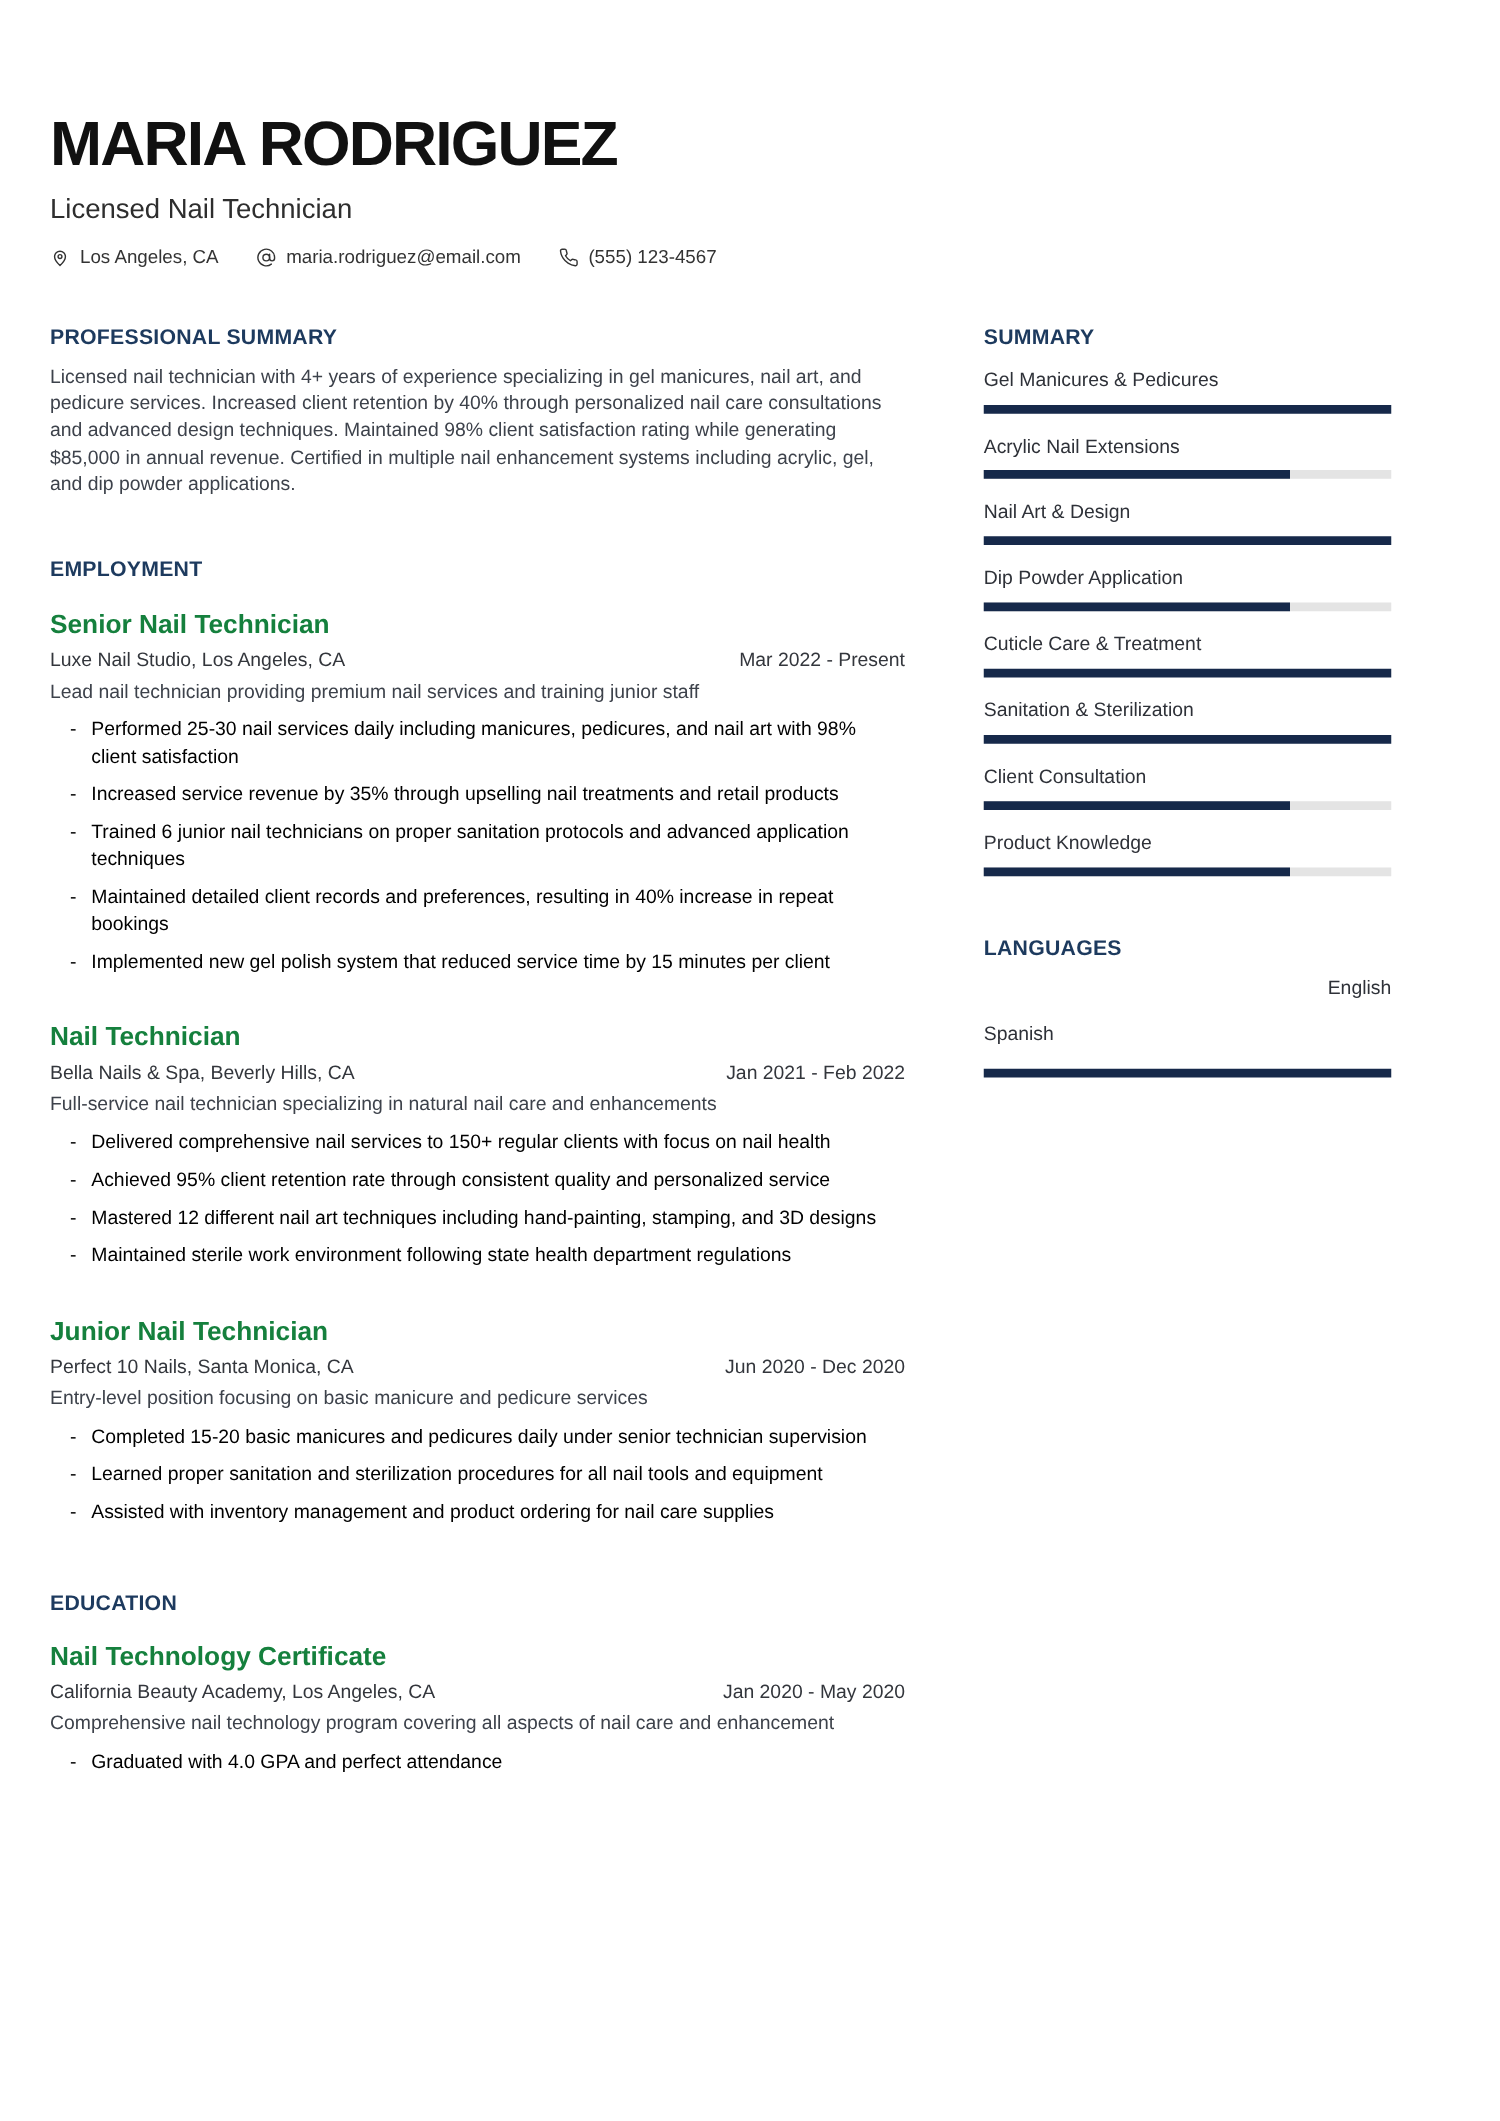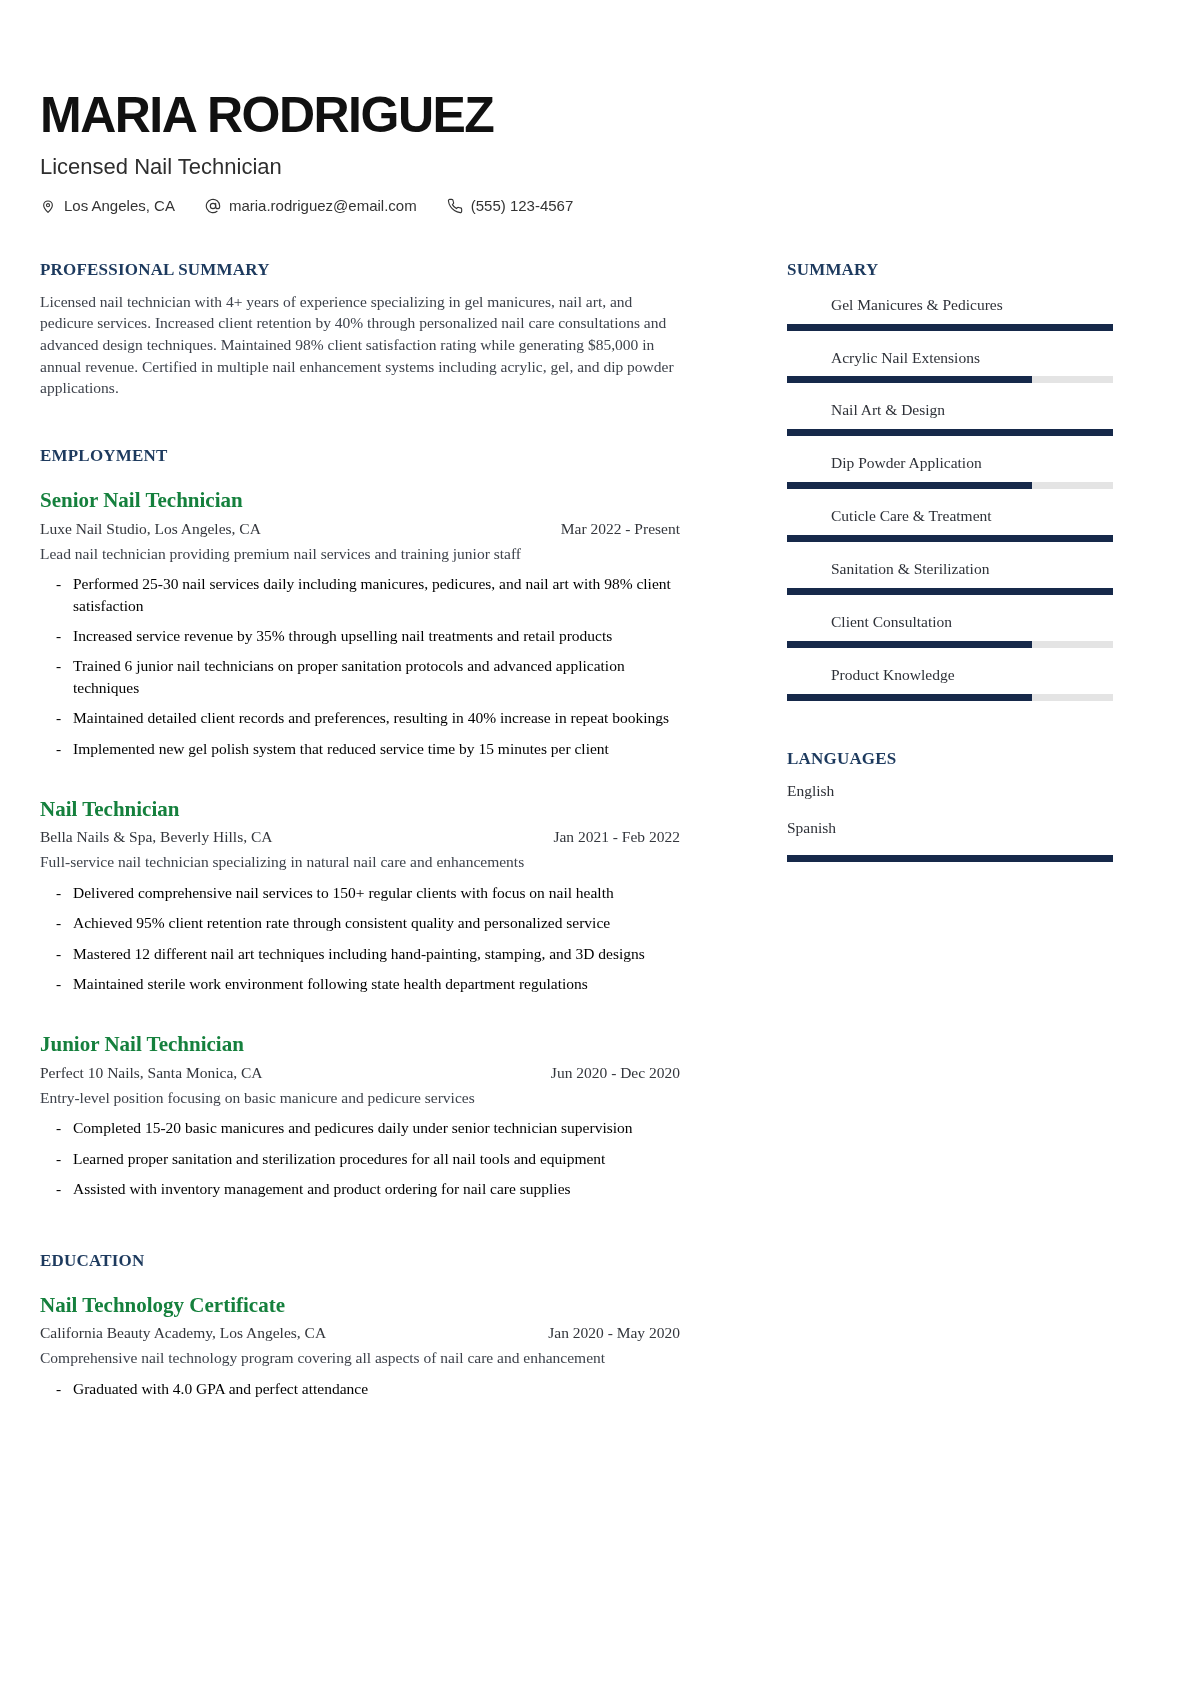--- a/index.html
+++ b/index.html
@@ -11,48 +11,48 @@
 
   
   .name{margin:0;font-size:50px;line-height:1;font-weight:700;color:#111111;letter-spacing:-1.5px;}
   .subtitle{margin-top:15px;font-size:22px;line-height:1.1;color:#2e2e2e;}
   .contact{margin-top:18px;display:flex;gap:30px;font-size:15px;color:#333333;}
   .contact-item{display:inline-flex;align-items:center;gap:8px;}
   .ci-icon{display:inline-flex;}
   .ci-icon svg{display:block;width:16px;height:16px;stroke:#333333;fill:none;stroke-width:1.7;stroke-linecap:round;stroke-linejoin:round;}
 
   
-  .columns{display:grid;grid-template-columns:1fr 326px;column-gap:107px;margin-top:46px;align-items:start;font-family:Liberation Serif, serif;}
+  .columns{display:grid;grid-template-columns:1fr 326px;column-gap:63px;margin-top:46px;align-items:start;}
 
   h2{margin:0;font-size:17px;line-height:1.2;font-weight:700;color:#1d3a5e;letter-spacing:.2px;}
 
   
   .summary p{margin:10px 0 0;font-size:15.5px;line-height:1.4;color:#3d424b;}
   .employment{margin-top:47px;}
   .job{margin-top:21px;}
   .job:not(:first-child){margin-top:37px;}
   .job-title{margin:0;font-size:21px;line-height:1.25;font-weight:700;color:#15803d;}
   .job-meta{display:flex;justify-content:space-between;align-items:baseline;margin-top:6px;font-size:15.5px;color:#33363c;}
   .job-desc{margin:5px 0 0;font-size:15.5px;line-height:1.4;color:#3d424b;}
   ul.bullets{list-style:none;margin:3px 0 0;padding:0;font-size:15.5px;line-height:1.38;color:#000000;}
   .bullets li{position:relative;padding-left:33px;margin-top:9px;}
   .bullets li::before{content:"-";position:absolute;left:16px;top:0;}
   .education{margin-top:52px;}
   .edu-entry{margin-top:20px;}
 
   
   .skill-list{margin-top:14px;}
   .skill{margin-bottom:17px;}
-  .skill-label{font-size:15.5px;line-height:1.35;color:#2e3138;margin-bottom:8px;margin-left:44px;}
+  .skill-label{font-size:15.5px;line-height:1.35;color:#2e3138;margin-bottom:8px;}
   .skill-track{height:7px;background:#e4e4e4;}
   .skill-fill{height:7px;background:#16294a;}
   .languages{margin-top:48px;}
   .lang-list{margin-top:0;}
   .lang{margin-top:16px;font-size:15.5px;line-height:1.35;color:#2e3138;}
-  .lang:first-child{margin-top:12px;}
+  .lang:first-child{margin-top:12px;text-align:right;}
   .lang-divider{margin-top:16px;height:7px;background:#16294a;}
 </style>
 </head>
 <body>
 
 <div class="page">
 
   <header>
     <h1 class="name">MARIA RODRIGUEZ</h1>
     <div class="subtitle">Licensed Nail Technician</div>

